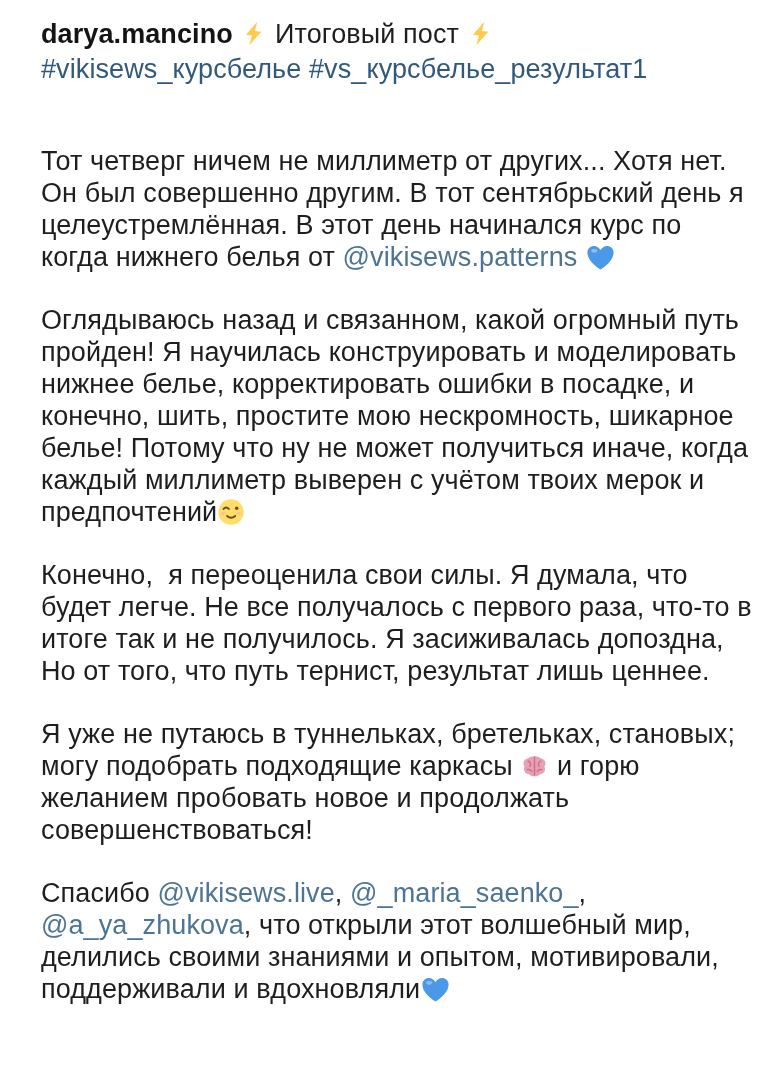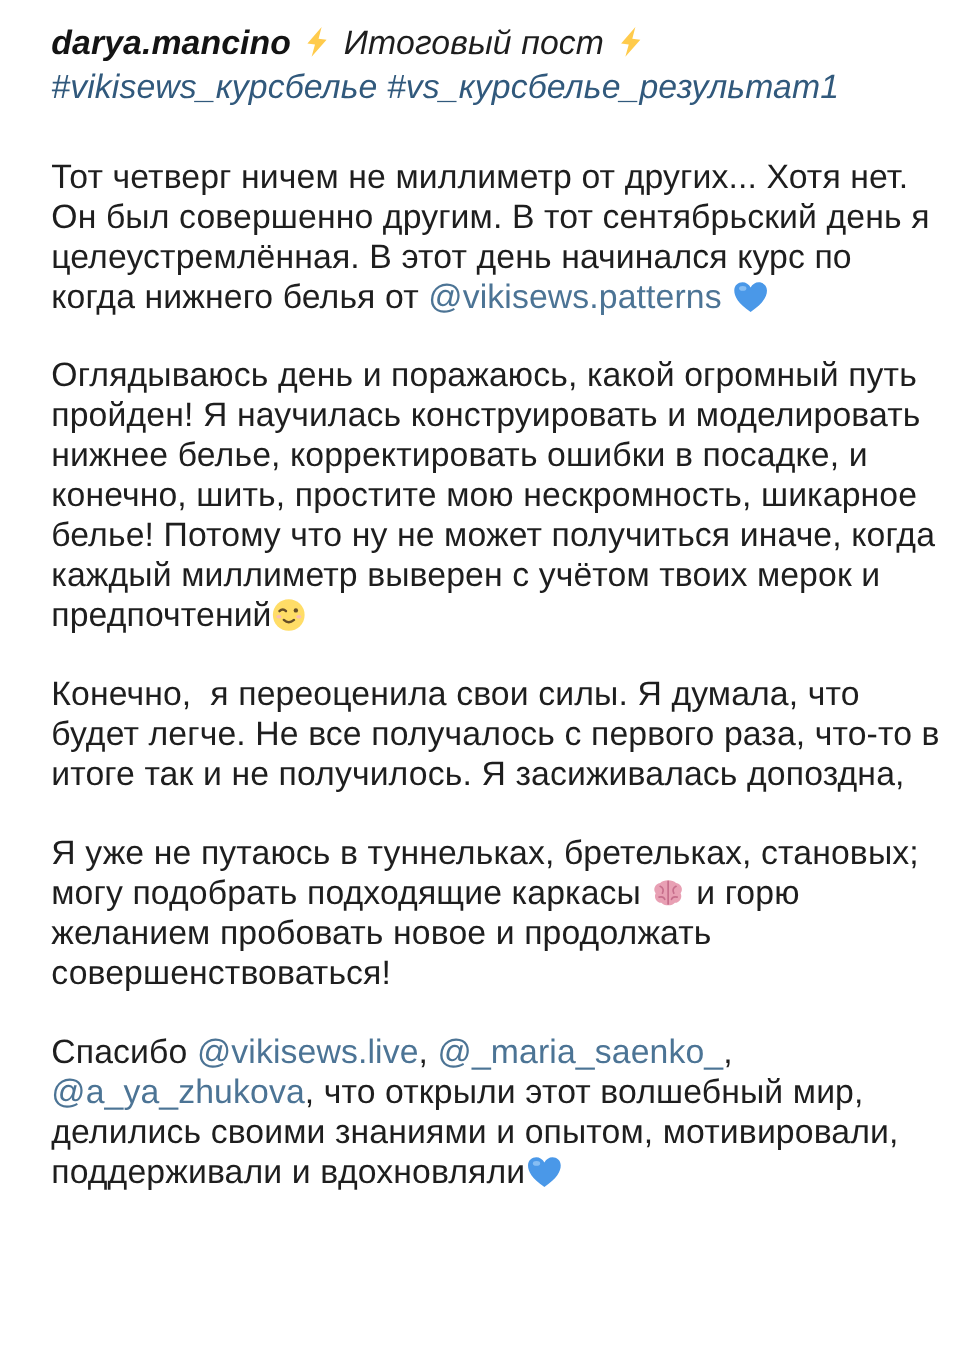--- a/index.html
+++ b/index.html
@@ -16,21 +16,21 @@
     overflow: hidden;
     font-family: "Liberation Sans", "DejaVu Sans", sans-serif;
   }
   .caption {
     padding: 16px 30px 0 41px;
     color: var(--text);
     font-size: 27px;
     letter-spacing: 0.1px;
   }
   .block { margin-bottom: 31px; }
-  .block[data-name="header"] { margin-bottom: 40px; font-style: italic; }
+  .block[data-name="header"] { margin-bottom: 60px; }
   .line {
     height: 32px;
     line-height: 32px;
     white-space: pre;
   }
   .block[data-name="header"] .line:first-child { height: 37px; line-height: 37px; }
   .seg.user { font-weight: 700; color: var(--username); }
   .seg.hashtag { color: var(--hashtag); }
   .seg.mention { color: var(--mention); margin-top: 29px; }
   .emoji {
@@ -58,39 +58,40 @@
     <div class="block" data-name="paragraph-1">
       <div class="line" data-name="caption-line"><span class="seg text" data-name="caption-text">Тот четверг ничем не миллиметр от других... Хотя нет.</span></div>
       <div class="line" data-name="caption-line"><span class="seg text" data-name="caption-text">Он был совершенно другим. В тот сентябрьский день я</span></div>
       <div class="line" data-name="caption-line"><span class="seg text" data-name="caption-text">целеустремлённая. В этот день начинался курс по</span></div>
       <div class="line" data-name="caption-line"><span class="seg text" data-name="caption-text">когда нижнего белья от </span><span class="seg mention" data-name="mention-link">@vikisews.patterns</span><span class="seg text" data-name="caption-text"> </span><span class="emoji e-blue-heart" data-name="blue-heart-emoji"><svg viewBox="0 0 32 32">
             <path d="M16 28.5 C5.5 21.5 2.5 15.5 2.5 10.8 C2.5 6.5 5.8 4 9.3 4 C12 4 14.6 5.7 16 8.3 C17.4 5.7 20 4 22.7 4 C26.2 4 29.5 6.5 29.5 10.8 C29.5 15.5 26.5 21.5 16 28.5 Z" fill="#4A98E8"></path>
             <ellipse cx="9.5" cy="9" rx="3" ry="2" fill="#9CCBF7" opacity="0.75"></ellipse>
           </svg></span></div>
     </div>
     <div class="block" data-name="paragraph-2">
-      <div class="line" data-name="caption-line"><span class="seg text" data-name="caption-text">Оглядываюсь день и поражаюсь, какой огромный путь</span></div>
+      <div class="line" data-name="caption-line"><span class="seg text" data-name="caption-text">Оглядываюсь назад и связанном, какой огромный путь</span></div>
       <div class="line" data-name="caption-line"><span class="seg text" data-name="caption-text">пройден! Я научилась конструировать и моделировать</span></div>
       <div class="line" data-name="caption-line"><span class="seg text" data-name="caption-text">нижнее белье, корректировать ошибки в посадке, и</span></div>
       <div class="line" data-name="caption-line"><span class="seg text" data-name="caption-text">конечно, шить, простите мою нескромность, шикарное</span></div>
       <div class="line" data-name="caption-line"><span class="seg text" data-name="caption-text">белье! Потому что ну не может получиться иначе, когда</span></div>
       <div class="line" data-name="caption-line"><span class="seg text" data-name="caption-text">каждый миллиметр выверен с учётом твоих мерок и</span></div>
       <div class="line" data-name="caption-line"><span class="seg text" data-name="caption-text">предпочтений</span><span class="emoji e-wink-face" data-name="wink-face-emoji"><svg viewBox="0 0 32 32">
             <circle cx="16" cy="16" r="14.5" fill="#FFDD67"></circle>
             <path d="M7.5 12.5 Q10.5 9.3 13.5 12.5" stroke="#664E27" stroke-width="2.2" fill="none" stroke-linecap="round"></path>
             <circle cx="22.5" cy="11.8" r="2" fill="#664E27"></circle>
             <path d="M11.5 20.5 Q16 24.6 20.8 20.5" stroke="#664E27" stroke-width="2.2" fill="none" stroke-linecap="round"></path>
             <ellipse cx="7" cy="17.6" rx="2.4" ry="1.5" fill="#F8B9C4" opacity="0.85"></ellipse>
             <ellipse cx="25.2" cy="17.6" rx="2.4" ry="1.5" fill="#F8B9C4" opacity="0.85"></ellipse>
           </svg></span></div>
     </div>
     <div class="block" data-name="paragraph-3">
       <div class="line" data-name="caption-line"><span class="seg text" data-name="caption-text">Конечно,  я переоценила свои силы. Я думала, что</span></div>
       <div class="line" data-name="caption-line"><span class="seg text" data-name="caption-text">будет легче. Не все получалось с первого раза, что-то в</span></div>
       <div class="line" data-name="caption-line"><span class="seg text" data-name="caption-text">итоге так и не получилось. Я засиживалась допоздна,</span></div>
+      <div class="line" data-name="caption-line"><span class="seg text" data-name="caption-text">Но от того, что путь тернист, результат лишь ценнее.</span></div>
     </div>
     <div class="block" data-name="paragraph-4">
       <div class="line" data-name="caption-line"><span class="seg text" data-name="caption-text">Я уже не путаюсь в туннельках, бретельках, становых;</span></div>
       <div class="line" data-name="caption-line"><span class="seg text" data-name="caption-text">могу подобрать подходящие каркасы </span><span class="emoji e-brain" data-name="brain-emoji"><svg viewBox="0 0 32 32">
             <path d="M9 7 C4 8 2.5 13 5 16 C3 20 6 24.5 10 24.5 C12 27.5 20 27.5 22 24.5 C26 24.5 29 20 27 16 C29.5 13 28 8 23 7 C20 3.8 12 3.8 9 7 Z" fill="#E8A0B4"></path>
             <path d="M16 5.5 V25.5 M9 10 Q13 12 11 16 M23 10 Q19 12 21 16 M8 19.5 Q12 18.5 13 21.5 M24 19.5 Q20 18.5 19 21.5" stroke="#C76E8C" stroke-width="1.5" fill="none" stroke-linecap="round"></path>
           </svg></span><span class="seg text" data-name="caption-text"> и горю</span></div>
       <div class="line" data-name="caption-line"><span class="seg text" data-name="caption-text">желанием пробовать новое и продолжать</span></div>
       <div class="line" data-name="caption-line"><span class="seg text" data-name="caption-text">совершенствоваться!</span></div>
     </div>

